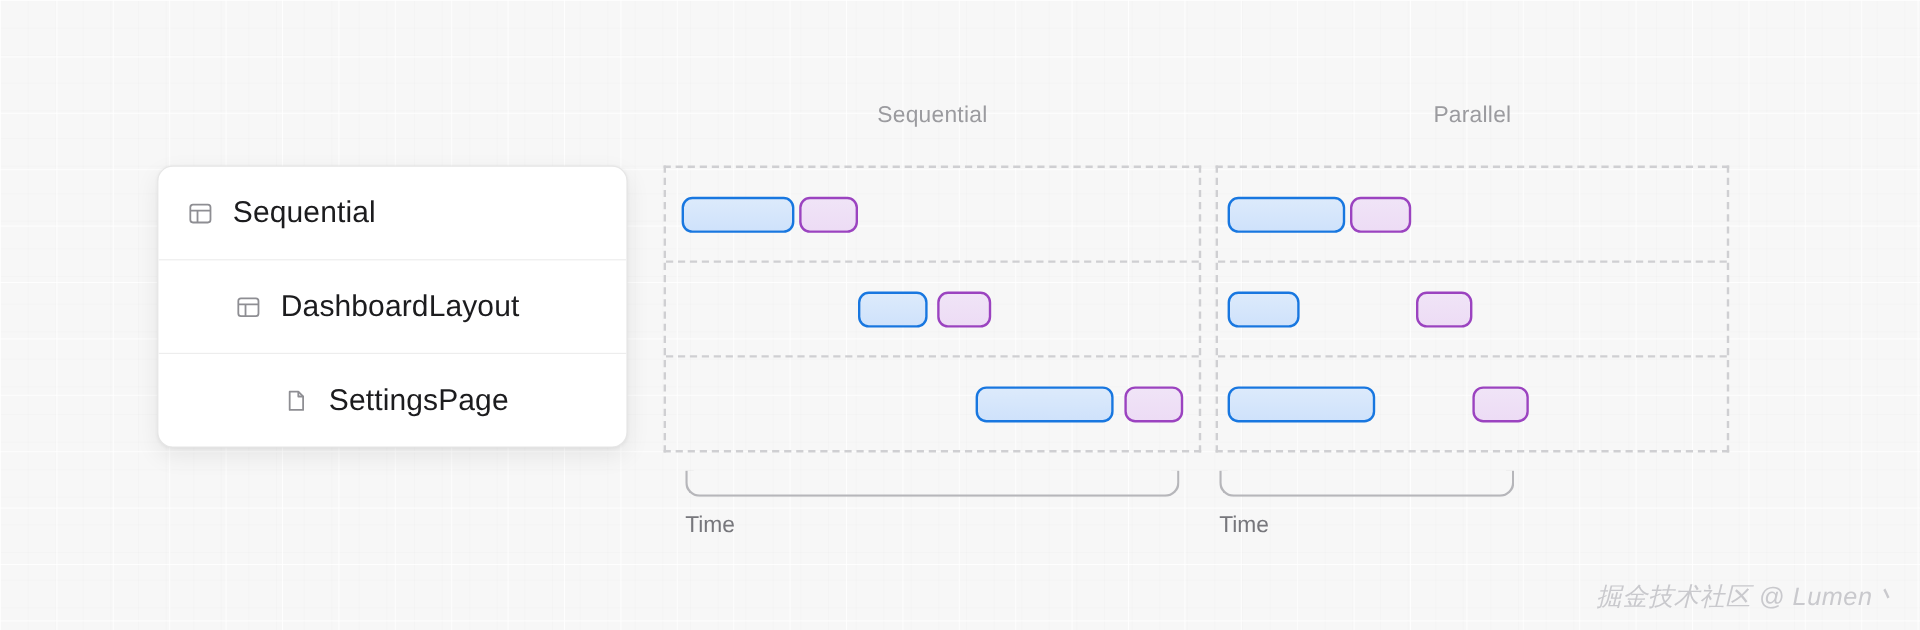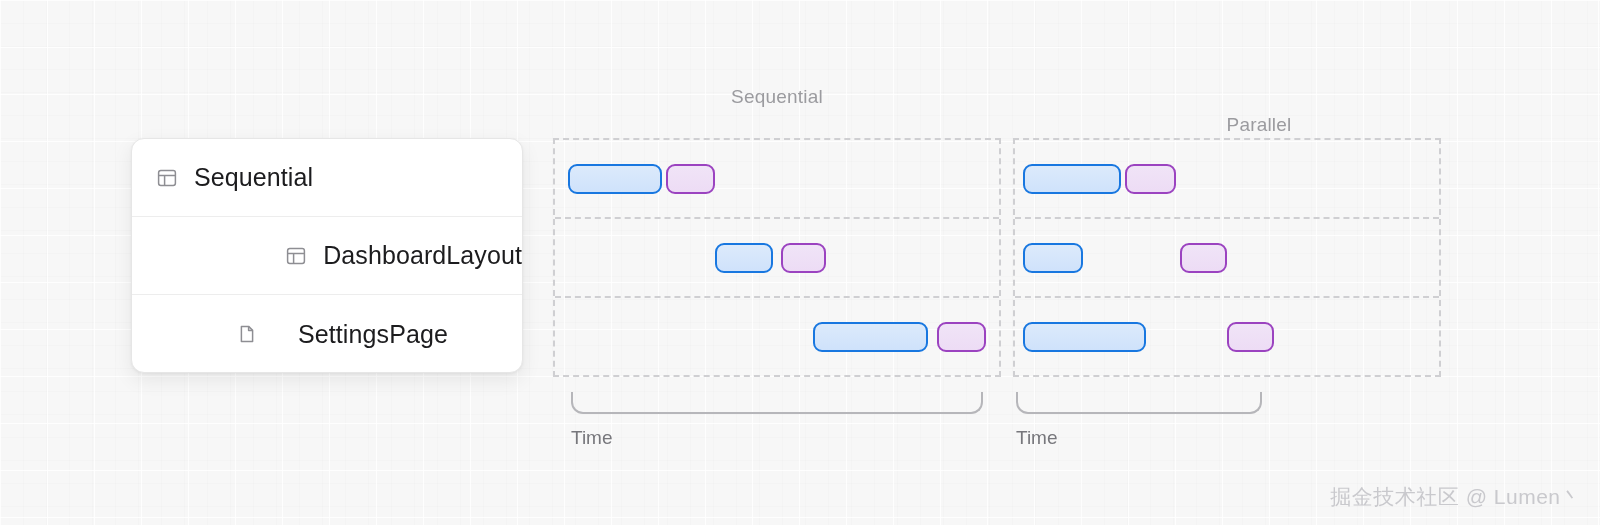--- a/index.html
+++ b/index.html
@@ -38,53 +38,53 @@
     box-shadow: 0 7px 20px rgba(0,0,0,0.075), 0 1px 3px rgba(0,0,0,0.05);
     overflow: hidden;
   }
 
   .tree-row {
     height: 78px;
     display: flex;
     align-items: center;
     border-bottom: 1px solid #ededed;
   }
-  .tree-row:last-child { border-bottom: none; gap: 24px; }
+  .tree-row:last-child { border-bottom: none; }
 
   .tree-row .icon-slot {
     width: 22px;
     height: 22px;
     flex: 0 0 22px;
     display: flex;
     align-items: center;
     justify-content: center;
   }
   .tree-row .row-label {
     margin-left: 16px;
     font-size: 25px;
     color: #1c1c1e;
     letter-spacing: 0.1px;
     white-space: nowrap;
   }
   .depth-0 { padding-left: 24px; }
-  .depth-1 { padding-left: 64px; justify-content: flex-end; }
+  .depth-1 { padding-left: 64px; }
   .depth-2 { padding-left: 104px; }
 
   
   .col-header {
     position: absolute;
     top: 86px;
     font-size: 19px;
     color: #9b9b9f;
     text-align: center;
     letter-spacing: 0.2px;
     white-space: nowrap;
   }
   #header-sequential { left: 553px; width: 448px; }
-  #header-parallel   { left: 1045px; width: 428px; margin-top: 28px; }
+  #header-parallel   { left: 1013px; width: 428px; }
 
   
   .timeline-box {
     position: absolute;
     top: 138px;
     height: 239px;
     border: 2px dashed #cfcfd2;
     display: flex;
     flex-direction: column;
   }
@@ -140,20 +140,21 @@
 
   
   #watermark {
     position: absolute;
     right: 18px;
     bottom: 14px;
     font-size: 21px;
     color: #c9c9cd;
     white-space: nowrap;
     letter-spacing: 0.5px;
+    font-style: italic;
   }
 </style>
 </head>
 <body>
 
 <div id="stage">
 
   <div id="tree-card">
 
     <div class="tree-row depth-0">

